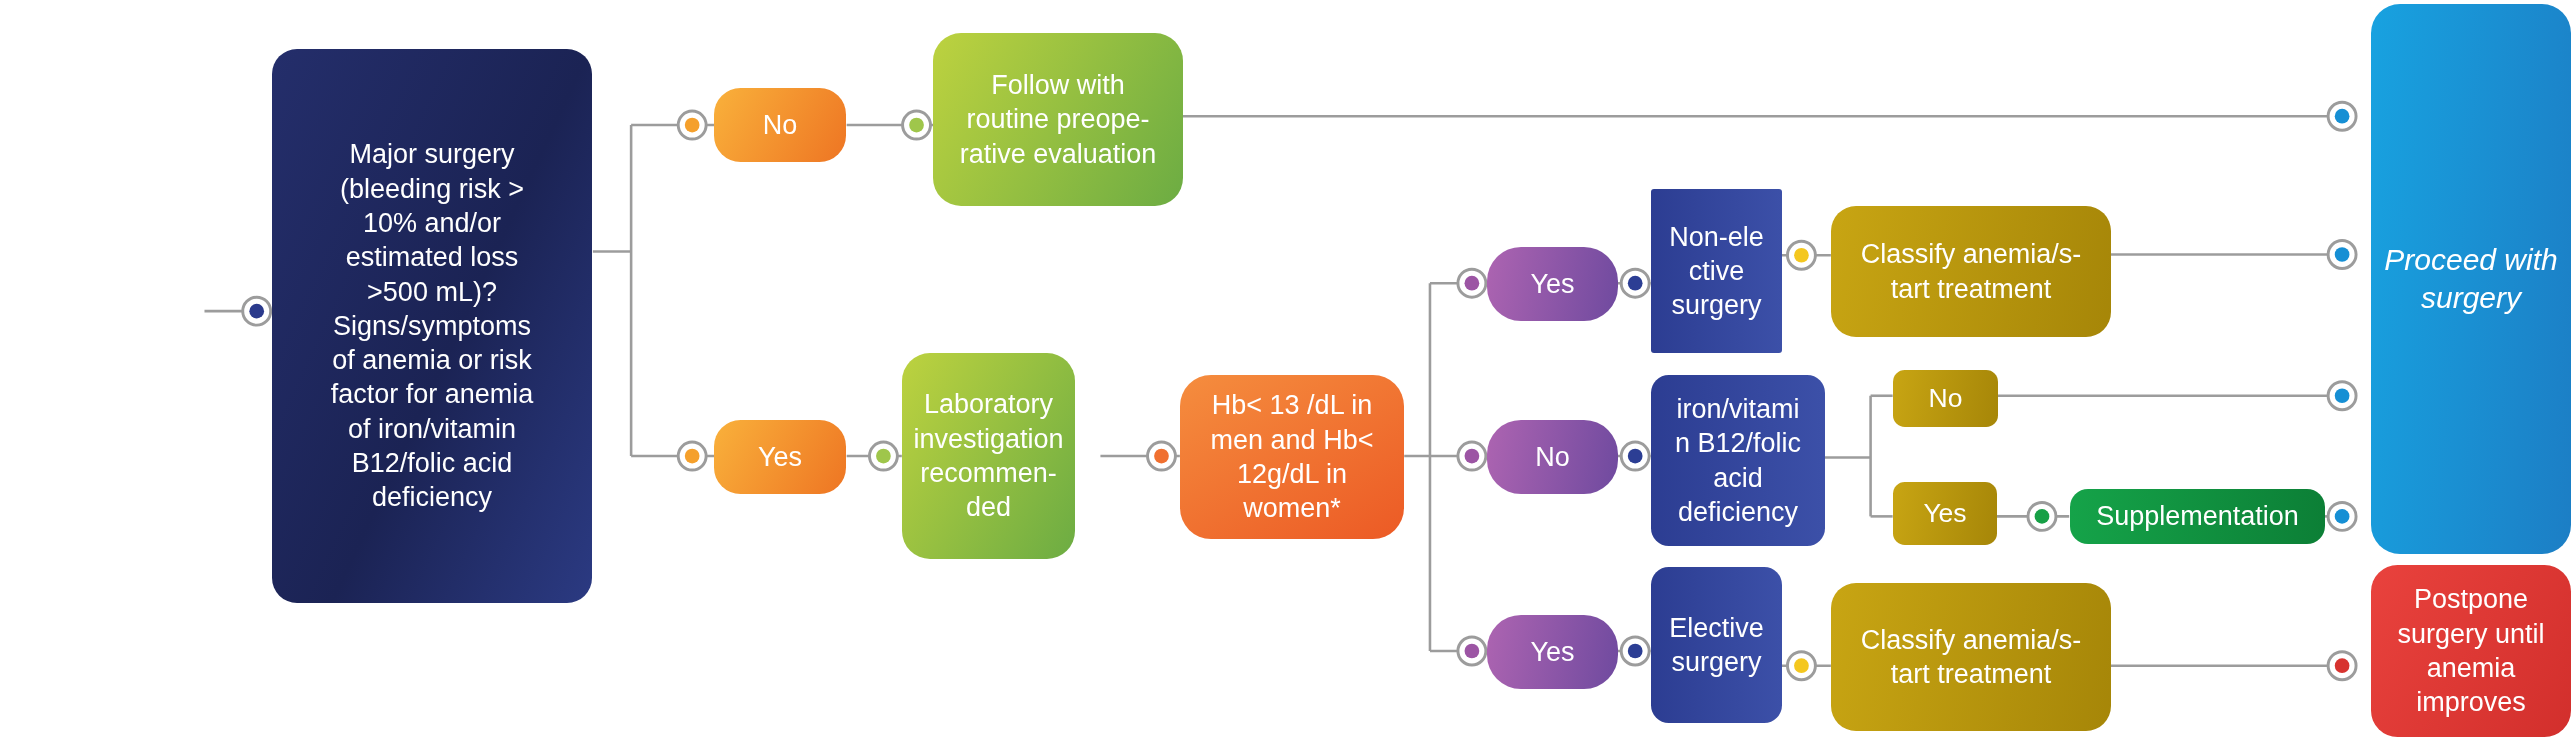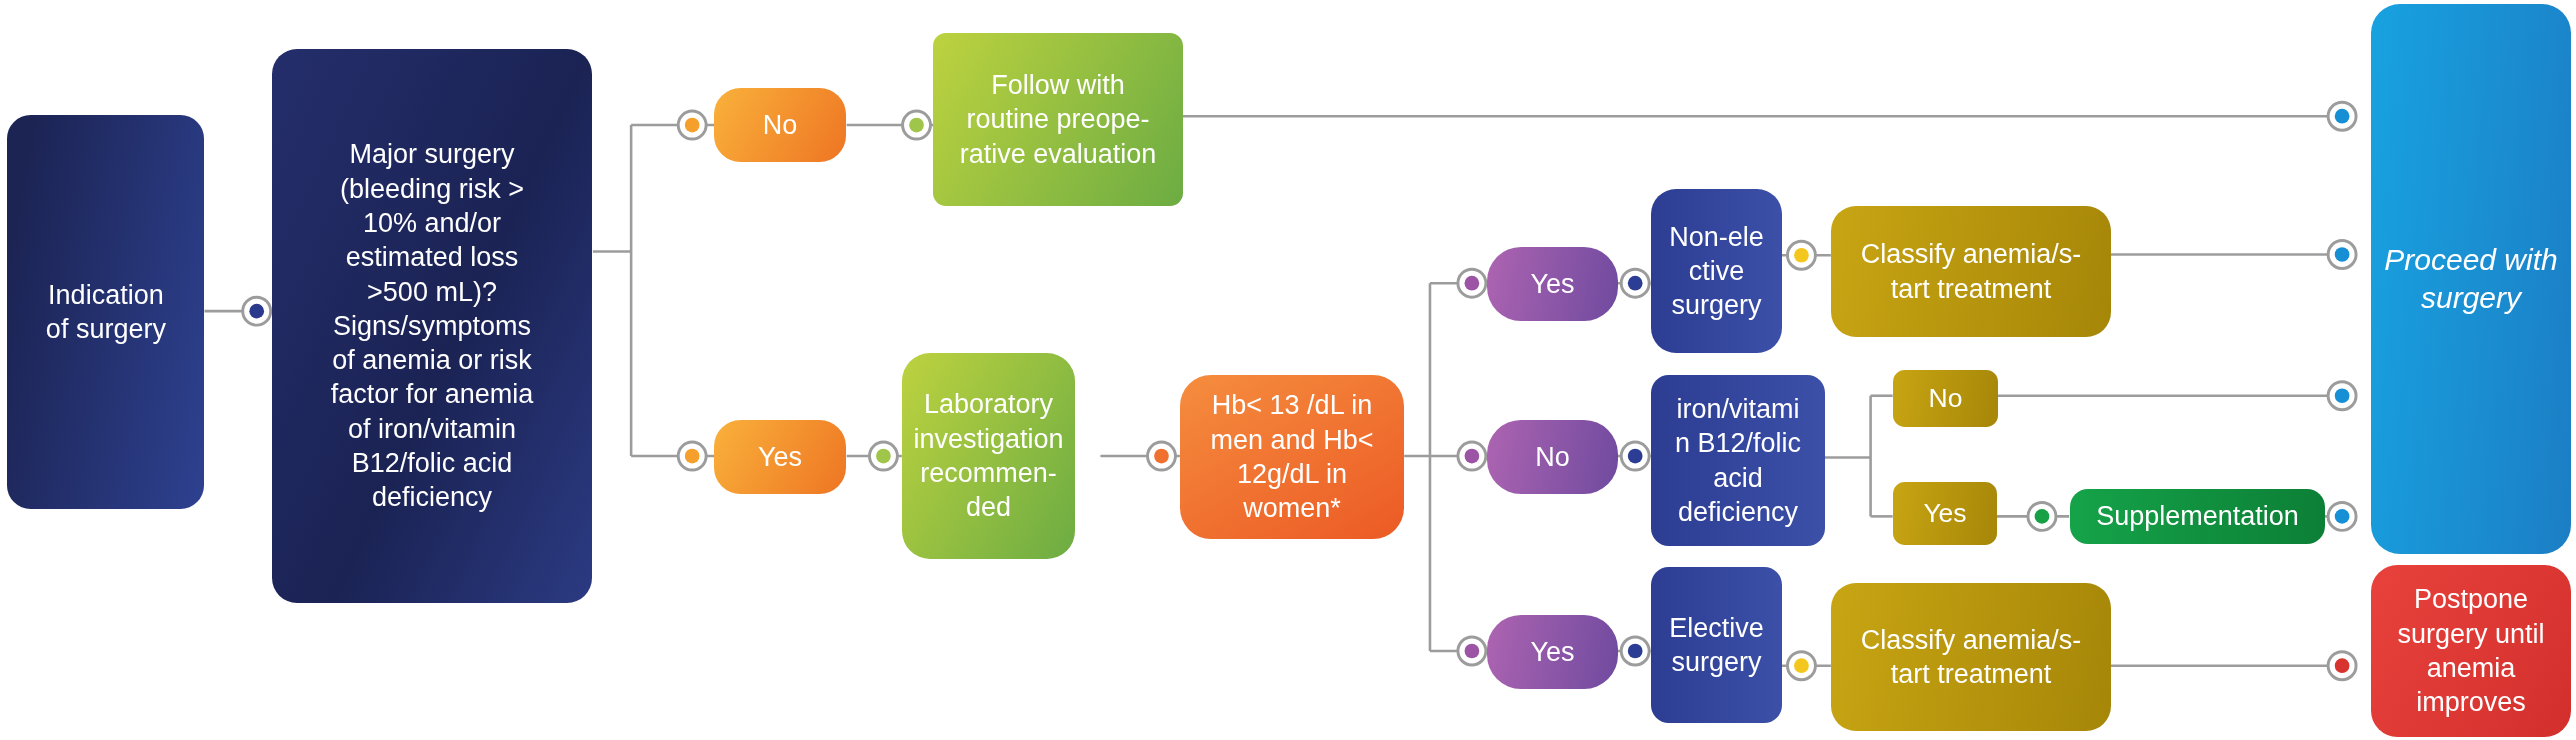--- a/index.html
+++ b/index.html
@@ -36,28 +36,28 @@
   .purple  {background:linear-gradient(100deg, var(--purple-a) 0%, var(--purple-b) 100%);}
   .royal   {background:linear-gradient(90deg,  var(--royal-a) 0%, var(--royal-b) 100%);}
   .gold    {background:linear-gradient(100deg, var(--gold-a) 0%, var(--gold-b) 100%);}
   .supplbg {background:linear-gradient(90deg,  var(--suppl-a) 0%, var(--suppl-b) 100%);}
   .cyan    {background:linear-gradient(95deg,  var(--cyan-a) 0%, var(--cyan-b) 100%);font-style:italic;}
   .redbg   {background:linear-gradient(120deg, var(--red-a) 0%, var(--red-b) 100%);}
 
   .n-indication {left:7.4px;   top:115px; width:197px; height:394px; border-radius:23.6px;}
   .n-major      {left:272px;  top:49px;  width:320px; height:554px; border-radius:25px;}
   .n-no1        {left:714px;  top:88px; width:132px; height:74px; border-radius:26.5px;}
-  .n-follow     {left:933px; top:33px;  width:250px; height:173px; border-radius:13px;}
+  .n-follow     {left:933px; top:33px;  width:250px; height:173px; border-radius:28px;}
   .n-yes1       {left:714px;  top:420px; width:132px; height:74px; border-radius:26.5px;}
   .n-laboratory {left:902px; top:353px; width:173px; height:206px; border-radius:28px;}
   .n-hb         {left:1180px; top:375px; width:224px; height:164px; border-radius:31px;}
   .n-yes2       {left:1487px; top:247px; width:131px; height:74px; border-radius:34px;}
   .n-no2        {left:1487px; top:420px; width:131px; height:74px; border-radius:34px;}
   .n-yes3       {left:1487px; top:615px; width:131px; height:74px; border-radius:34px;}
-  .n-nonelective{left:1651px; top:189px; width:131px; height:164px; border-radius:25px;}
+  .n-nonelective{left:1651px; top:189px; width:131px; height:164px; border-radius:3px;}
   .n-iron       {left:1651px; top:375px; width:174px; height:171px; border-radius:17.7px;}
   .n-elective   {left:1651px; top:567px; width:131px; height:156px; border-radius:17.7px;}
   .n-classify1  {left:1831px; top:206px; width:280px; height:131px; border-radius:25px;}
   .n-no3        {left:1893px; top:370px; width:105px; height:57px;  border-radius:11.8px;}
   .n-yes4       {left:1893px; top:482px; width:104px; height:63px;  border-radius:11.8px;}
   .n-suppl      {left:2070px; top:489px; width:255px; height:55px;  border-radius:18px;}
   .n-classify2  {left:1831px; top:583px; width:280px; height:148px; border-radius:25px;}
   .n-proceed    {left:2371px; top:3.7px;   width:200px; height:550px; border-radius:29px;}
   .n-postpone   {left:2371px; top:565px; width:200px; height:172px; border-radius:26.5px;}
 </style>
@@ -173,24 +173,20 @@
           <circle class="ring" r="19"></circle>
           <circle class="pip p-cyan" r="10"></circle>
         </g>
       <g class="dot" transform="translate(3183,905)">
           <circle class="ring" r="19"></circle>
           <circle class="pip p-red" r="10"></circle>
         </g>
     </g>
   </svg>
 
-  <div class="node navy n-indication">
-    <span class="lbl">Indication
-of surgery</span>
-  </div>
 
   <div class="node majorbg n-major">
     <span class="lbl">Major surgery
 (bleeding risk &gt;
 10% and/or
 estimated loss
 &gt;500 mL)?
 Signs/symptoms
 of anemia or risk
 factor for anemia

